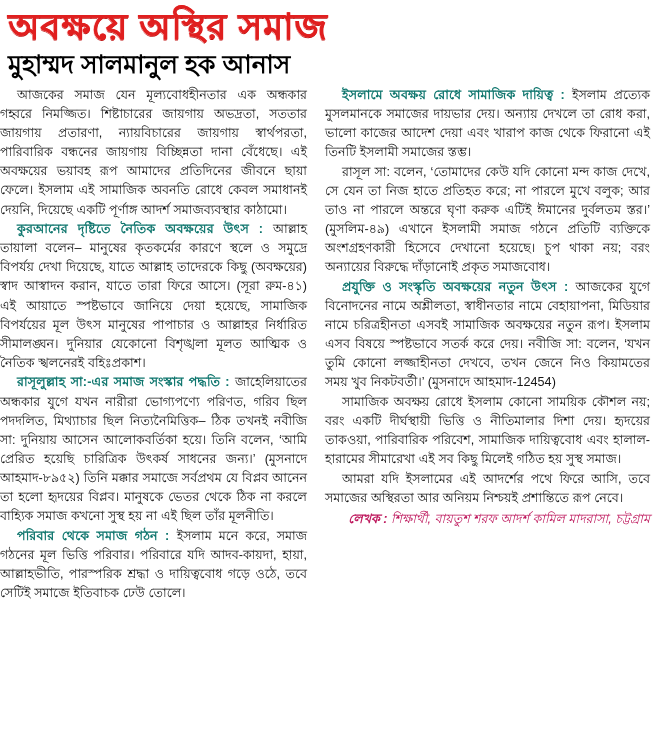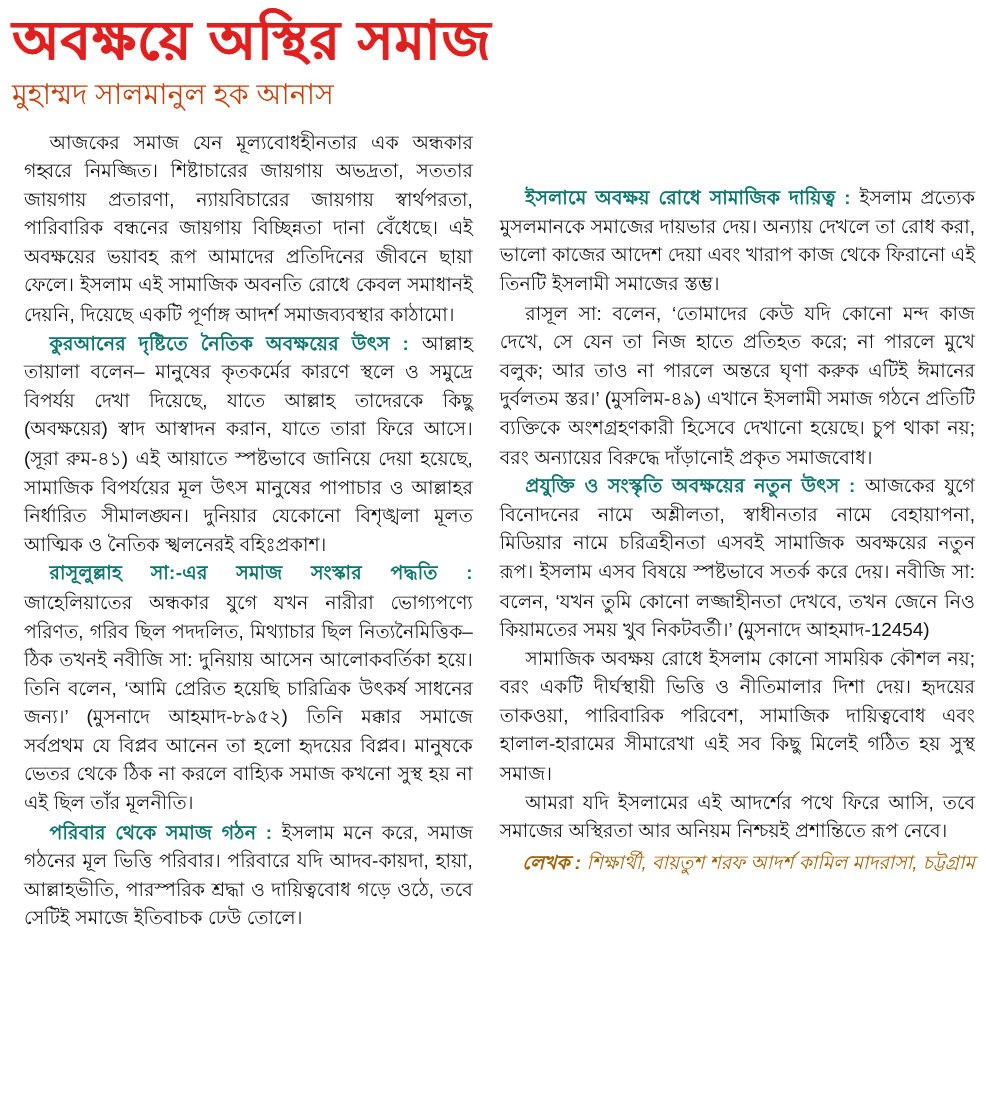--- a/index.html
+++ b/index.html
@@ -41,35 +41,35 @@
     padding: 0 8px;
     text-shadow:
        0.6px 0 0 #e01f1f,
       -0.6px 0 0 #ffd9d9,
        0 0.6px 0 #c01212;
     white-space: nowrap;
   }
 
   .article-byline {
     font-family: "Liberation Sans", "DejaVu Sans", sans-serif;
-    font-size: 19px;
+    font-size: 25px;
     line-height: 26px;
-    font-weight: normal;
-    color: #c2410c;
+    font-weight: bold;
+    color: #000000;
     margin: 1px 0 0 0;
     padding: 0 8px;
     white-space: nowrap;
   }
 
   
   .body-columns {
     display: flex;
     flex-direction: row;
-    align-items: center;
-    padding: 9px 7px 0 16px;
+    align-items: flex-start;
+    padding: 9px 7px 0 0;
     box-sizing: border-box;
     width: 657px;
   }
 
   .column {
     box-sizing: border-box;
   }
 
   .column.left {
     width: 316px;
@@ -100,21 +100,21 @@
   .para .lead {
     font-weight: bold;
     color: #0f766e;
     letter-spacing: 0.2px;
   }
 
   .credit {
     font-family: "Liberation Sans", "DejaVu Sans", sans-serif;
     font-size: 12.6px;
     line-height: 19.1px;
-    color: #a16207;
+    color: #be185d;
     text-align: right;
     font-style: italic;
     margin: 2px 0 0 0;
     text-indent: 0;
   }
 
   .credit .credit-label {
     font-weight: bold;
     font-style: italic;
   }

